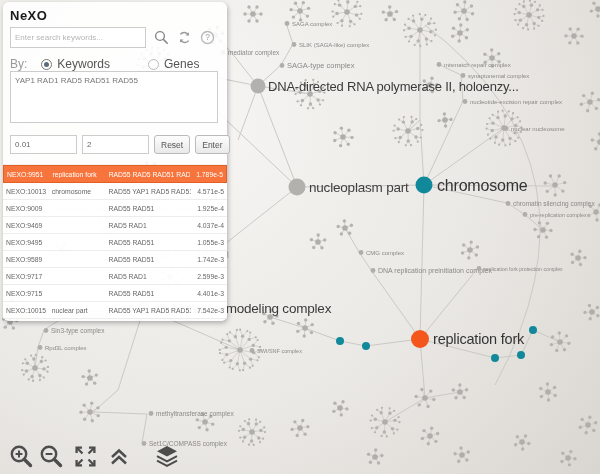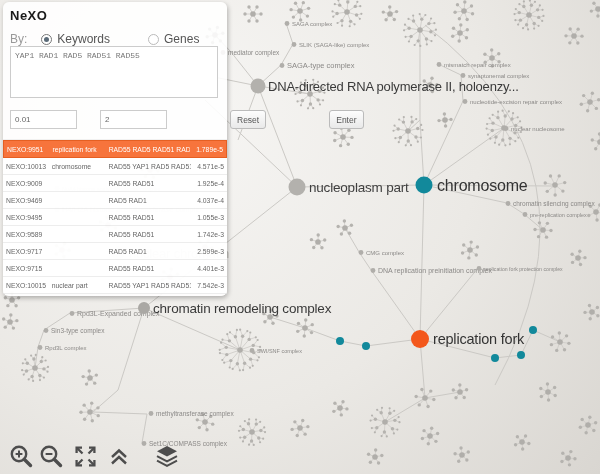--- a/index.html
+++ b/index.html
@@ -21,26 +21,26 @@
   .search-input::placeholder{color:#b5b5b5;}
   .icon-btn{width:16px;height:16px;display:inline-flex;align-items:center;justify-content:center;cursor:pointer;}
   .radio-row{display:flex;align-items:center;margin-top:9px;font-size:12px;color:#777;}
   .radio-row .by{margin-right:14px;color:#999;}
   .radio-item{display:flex;align-items:center;margin-right:38px;color:#555;justify-content:center;}
   .rdot{width:9px;height:9px;border-radius:50%;border:1px solid #bbb;background:#fff;margin-right:5px;position:relative;}
   .radio-item.checked .rdot{border-color:#777;}
   .radio-item.checked .rdot::after{content:"";position:absolute;left:2px;top:2px;width:5px;height:5px;border-radius:50%;background:#5b6b79;}
   .section-title{font-size:10.5px;color:#666;margin:16px 0 5px 0;}
   .query-box{width:198px;height:42px;border:1px solid #ccc;background:#fff;resize:none;
-    font-size:8px;color:#777;padding:4px;font-family:Liberation Mono, monospace;outline:none;}
-  .param-row{display:flex;align-items:center;margin-top:8px;gap:23px;}
+    font-size:8px;color:#777;padding:4px;font-family:Liberation Sans, sans-serif;outline:none;}
+  .param-row{display:flex;align-items:center;margin-top:8px;gap:5px;}
   .param-input{height:15px;border:1px solid #ccc;background:#fff;font-size:8px;color:#666;padding:1px 4px;outline:none;}
   .p1{width:57px;} .p2{width:57px;}
   .btn{height:19px;padding:0 6px;font-size:8.5px;color:#555;border:1px solid #bbb;border-radius:3px;
-    background:linear-gradient(#fdfdfd,#e9e9e9);cursor:pointer;font-family:"Liberation Sans",sans-serif;margin-left:40px;}
+    background:linear-gradient(#fdfdfd,#e9e9e9);cursor:pointer;font-family:"Liberation Sans",sans-serif;}
   
   .rtable{margin-top:10px;border-top:1px solid rgba(0,0,0,0.05);}
   .rrow{display:flex;align-items:center;height:16px;font-size:6.8px;color:#666;
     background:rgba(255,255,255,0.72);border-bottom:1px solid rgba(0,0,0,0.07);
     padding:0 3px;cursor:pointer;}
   .rrow.hl{background:#f7743c;border:1px solid #e55f22;color:#fff;}
   .c-id{width:50px;overflow:hidden;white-space:nowrap;}
   .c-term{width:62px;overflow:hidden;white-space:nowrap;}
   .c-genes{width:90px;overflow:hidden;white-space:nowrap;}
   .c-pv{width:36px;text-align:right;white-space:nowrap;}
@@ -1273,20 +1273,43 @@
       <text x="437" y="191" font-size="16" fill="#333333" letter-spacing="-0.2">chromosome</text>
       <text x="433" y="344" font-size="14.5" fill="#333333" letter-spacing="-0.2">replication fork</text>
       <text x="153" y="313" font-size="13.5" fill="#3a3a3a" letter-spacing="-0.2">chromatin remodeling complex</text>
       <text x="129" y="258" font-size="13" fill="#bfbdb9" letter-spacing="-0.2">nuclear chromatin</text>
     </svg>
 
   <div class="panel">
     <div class="panel-inner">
       <div class="app-title">NeXO</div>
 
+      <div class="search-row">
+        <input class="search-input" placeholder="Enter search keywords..." style="">
+        <span class="icon-btn">
+          <svg width="15" height="15" viewBox="0 0 15 15">
+              <circle cx="6" cy="6" r="4.4" fill="none" stroke="#888" stroke-width="1.4"></circle>
+              <line x1="9.4" y1="9.4" x2="13.2" y2="13.2" stroke="#888" stroke-width="1.6" stroke-linecap="round"></line>
+            </svg>
+        </span>
+        <span class="icon-btn">
+          <svg width="15" height="15" viewBox="0 0 15 15" fill="none">
+              <path d="M11.6 5.2 A5 5 0 0 0 3.3 4.4" stroke="#999" stroke-width="1.5"></path>
+              <path d="M3.4 9.8 A5 5 0 0 0 11.7 10.6" stroke="#999" stroke-width="1.5"></path>
+              <path d="M11.9 2.2 L11.9 5.6 L8.5 5.6 Z" fill="#999"></path>
+              <path d="M3.1 12.8 L3.1 9.4 L6.5 9.4 Z" fill="#999"></path>
+            </svg>
+        </span>
+        <span class="icon-btn">
+          <svg width="15" height="15" viewBox="0 0 15 15">
+              <circle cx="7.5" cy="7.5" r="6" fill="none" stroke="#b9b9b9" stroke-width="1.4"></circle>
+              <text x="7.5" y="10.4" text-anchor="middle" font-size="8.5" fill="#a5a5a5">?</text>
+            </svg>
+        </span>
+      </div>
 
       <div class="radio-row">
         <span class="by">By:</span>
         <span class="radio-item checked" id="radio0">
           <span class="rdot"></span>
           <span>Keywords</span>
         </span>
         <span class="radio-item" id="radio1">
           <span class="rdot"></span>
           <span>Genes</span>

